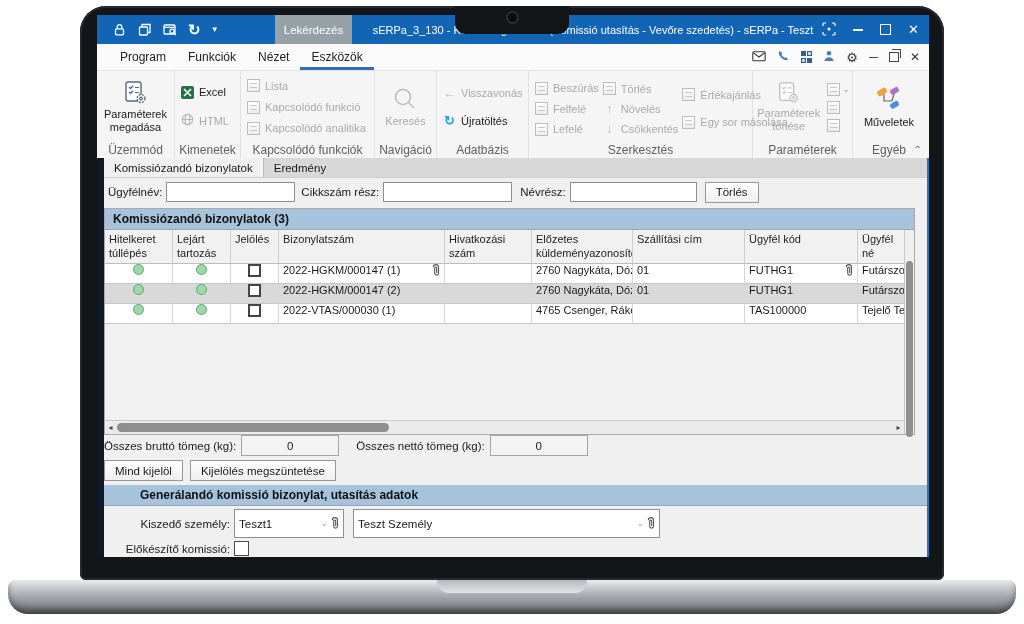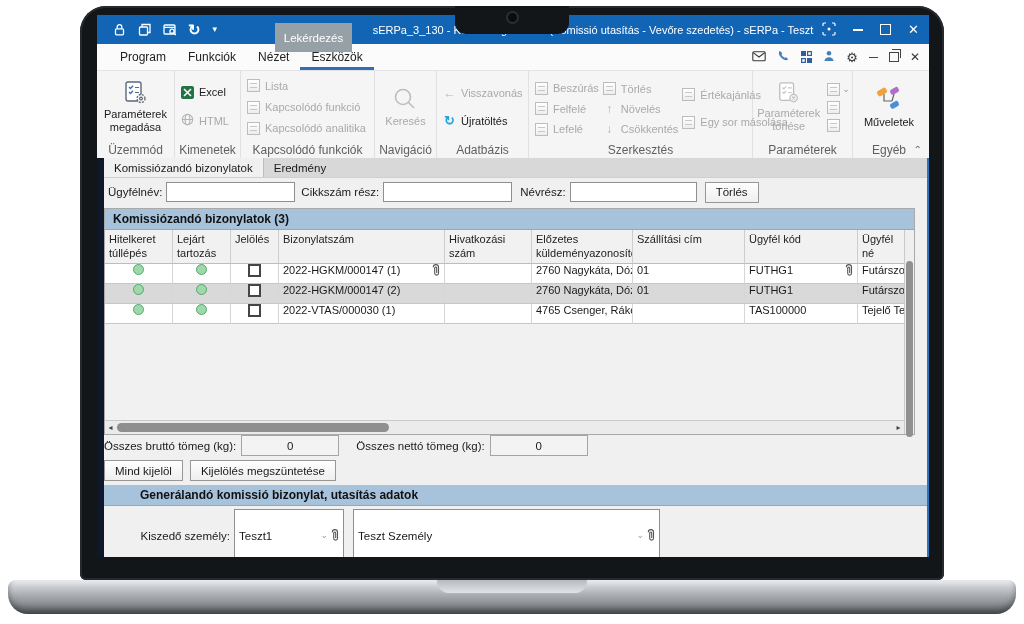--- a/index.html
+++ b/index.html
@@ -15,21 +15,21 @@
 
   
   .screen{position:absolute;left:97px;top:15px;width:832px;height:542px;background:#f0f0f0;overflow:hidden;z-index:10;font-size:11.5px;color:#1a1a1a;}
 
   
   .titlebar{position:relative;height:29px;background:#1165b4;color:#fff;display:flex;align-items:center;}
   .tb-icons{display:flex;align-items:center;gap:10px;padding-left:15px;}
   .tb-icons svg{display:block;}
   .tb-caret{font-size:9px;line-height:1;margin-left:2px;}
   .tb-refresh{font-size:15px;line-height:1;font-weight:bold;}
-  .tb-mode-tab{position:absolute;left:178px;top:8px;width:77px;height:29px;background:#96a0a7;display:flex;align-items:center;justify-content:center;font-size:11.5px;color:#fff;}
+  .tb-mode-tab{position:absolute;left:178px;top:0;width:77px;height:29px;background:#96a0a7;display:flex;align-items:center;justify-content:center;font-size:11.5px;color:#fff;}
   .tb-title{position:absolute;left:270px;right:110px;top:0;height:29px;display:flex;align-items:center;justify-content:center;font-size:11px;white-space:nowrap;overflow:hidden;}
   .tb-controls{position:absolute;right:10px;top:0;height:29px;display:flex;align-items:center;gap:17px;}
   .tb-min{width:10px;border-top:2px solid #fff;display:inline-block;}
   .tb-max{width:9px;height:9px;border:1.5px solid #fff;display:inline-block;}
   .tb-close{font-size:13px;line-height:1;}
 
   
   .menubar{height:26px;background:#fbfbfb;border-bottom:1px solid #e3e3e3;display:flex;align-items:stretch;}
   .menu-items{display:flex;align-items:stretch;padding-left:12px;}
   .menu-item{display:flex;align-items:center;padding:0 11px;font-size:12px;color:#222;}
@@ -104,21 +104,21 @@
   .vthumb{position:absolute;left:1px;right:1px;top:31px;height:176px;background:#909090;border-radius:4px;}
 
   .totals-row{height:21px;display:flex;align-items:center;font-size:11.5px;}
   .tfield{width:96px;height:19px;border:1px solid #a5a5a5;background:#f3f3f3;margin-left:5px;display:flex;align-items:center;justify-content:center;}
   .tlabel2{margin-left:17px;}
   .actions-row{margin-top:4px;display:flex;gap:7px;}
 
   .gen-header{margin-top:4px;padding-left:36px;}
   .gen-row{margin-top:3px;display:flex;align-items:center;font-size:11.5px;}
   .gen-label{width:126px;text-align:right;flex:none;}
-  .combo{height:19px;border:1px solid #8f8f8f;background:#fff;margin-left:4px;display:flex;align-items:center;padding:16px 4px;box-sizing:content-box;}
+  .combo{height:19px;border:1px solid #8f8f8f;background:#fff;margin-left:4px;display:flex;align-items:center;padding:4px 4px;box-sizing:content-box;}
   .combo .val{flex:1;white-space:nowrap;overflow:hidden;}
   .combo .chev{margin:0 3px;}
   .gen-cb{width:15px;height:15px;border:1.5px solid #4a4a4a;background:#fff;margin-left:4px;box-sizing:border-box;}
 
   .clip svg{display:block;}
 </style>
 </head>
 <body>
 
 <div class="stage">

